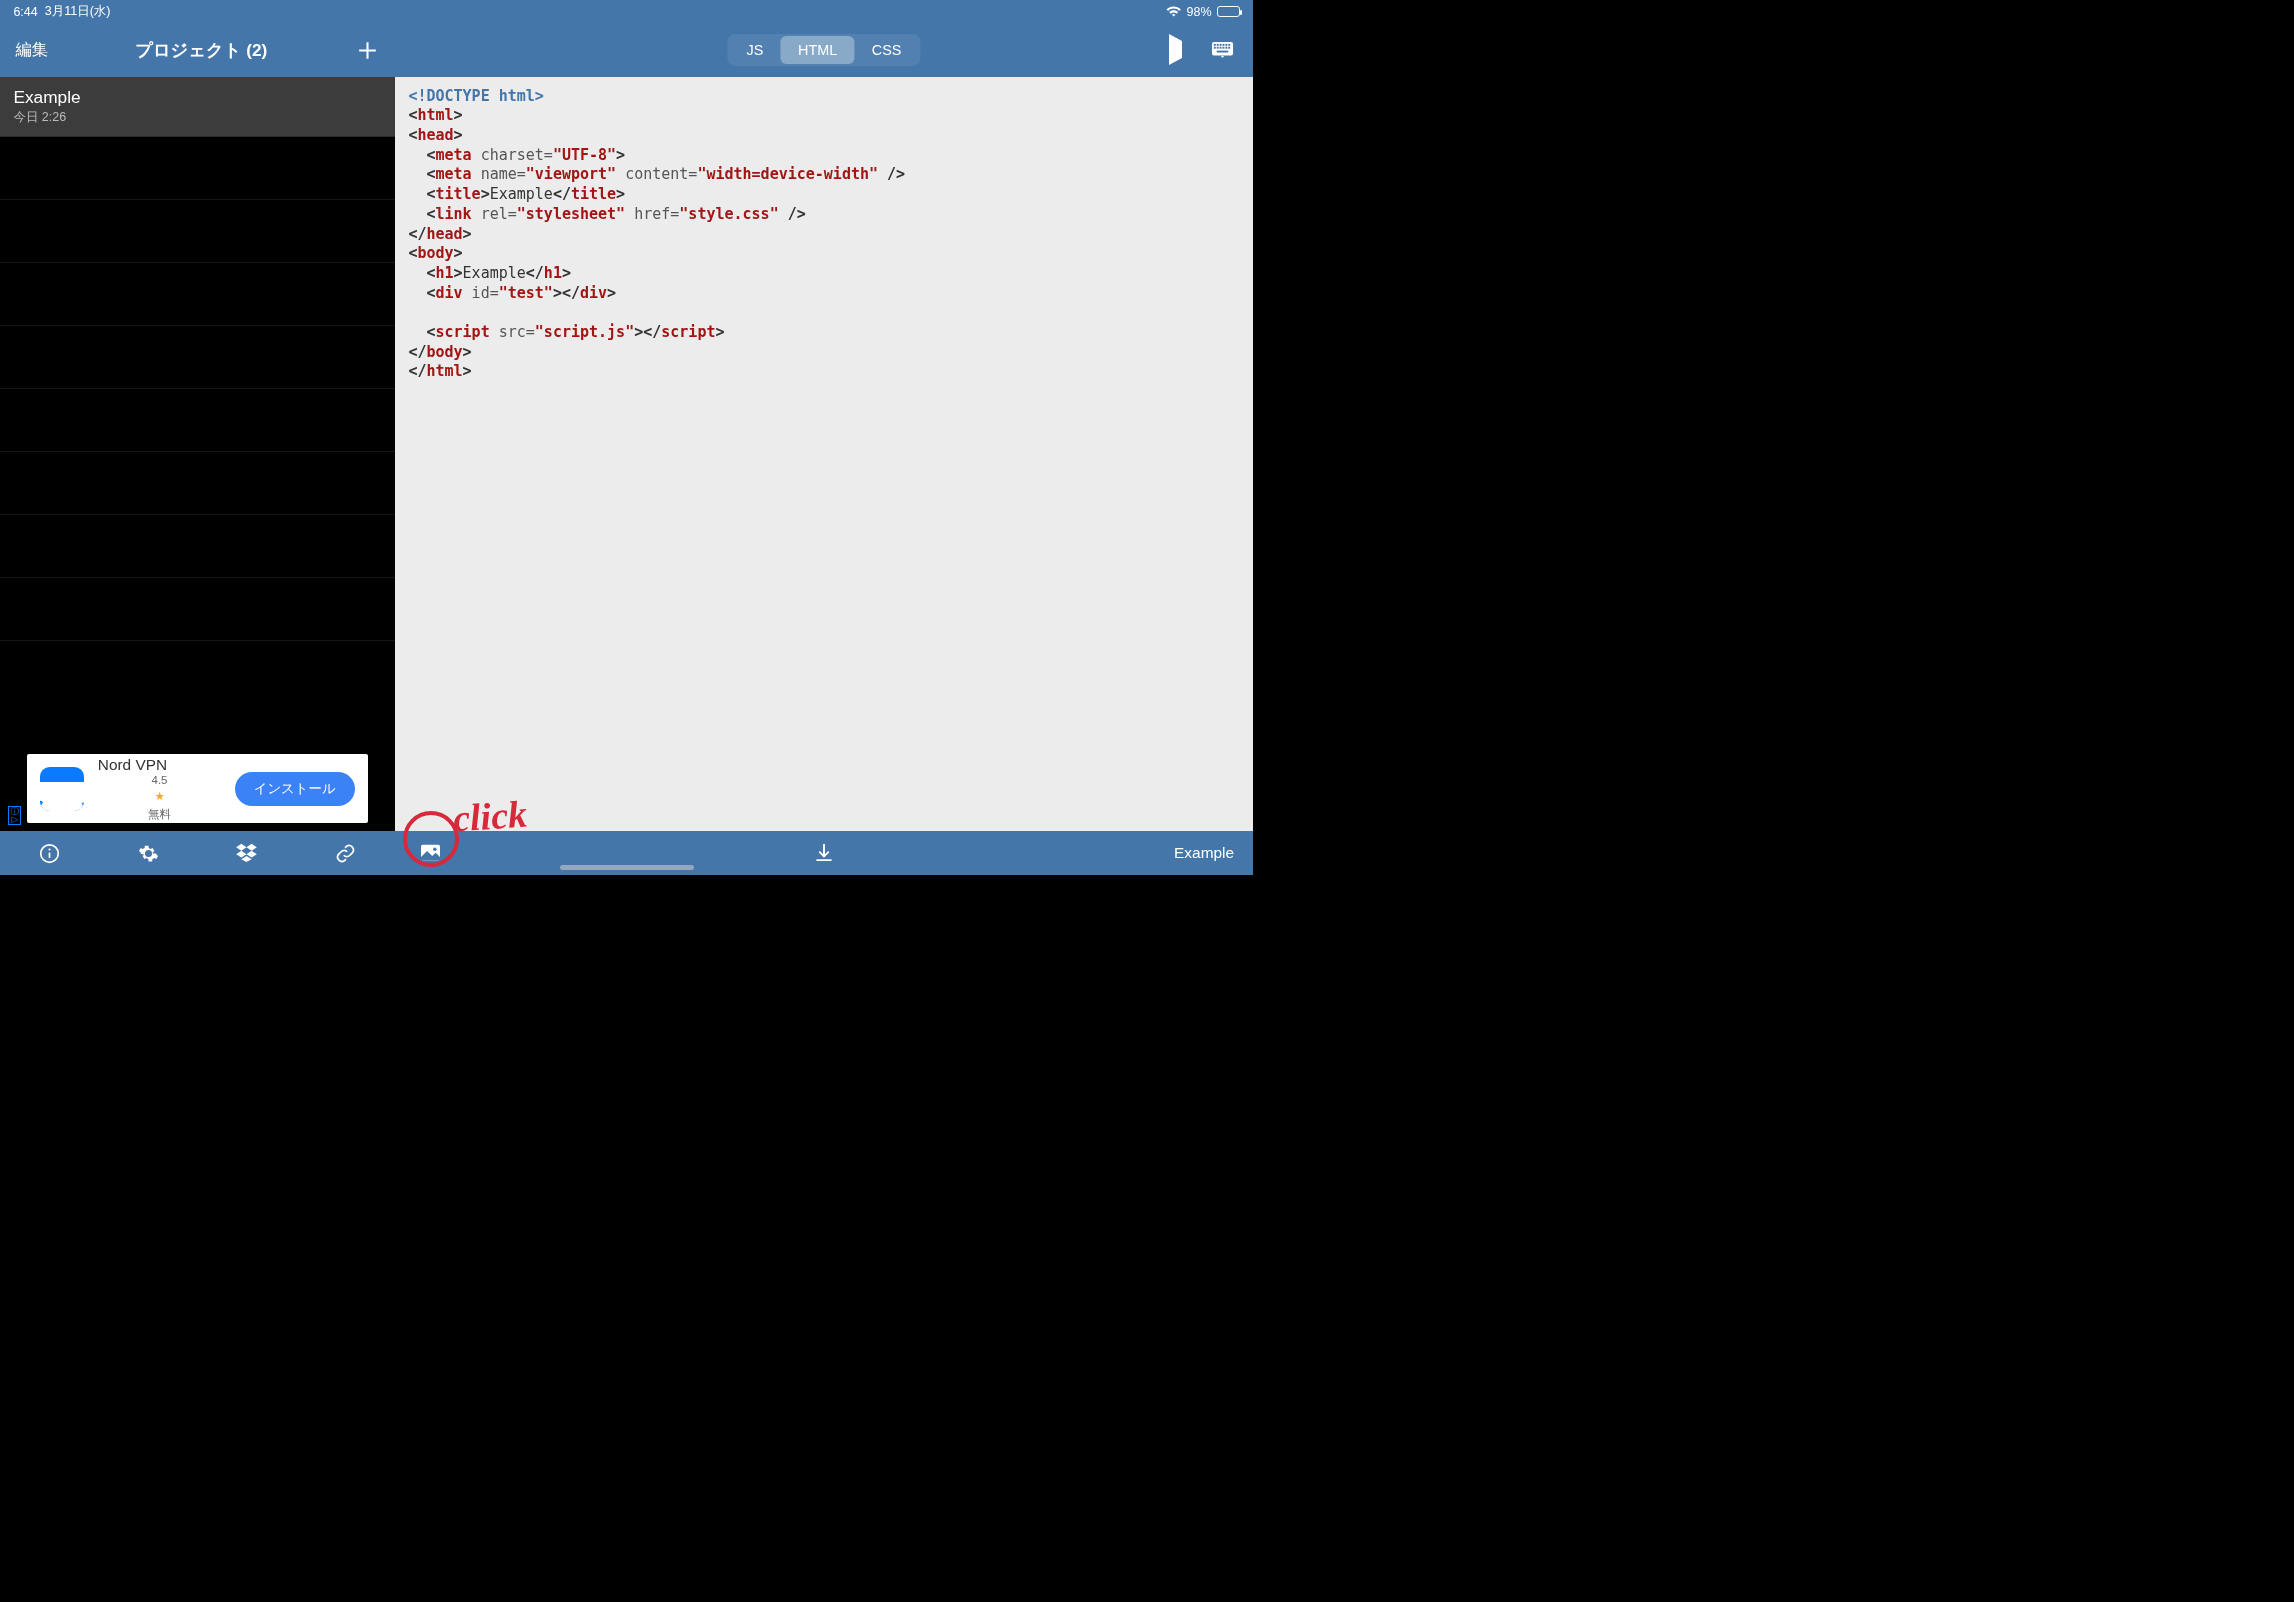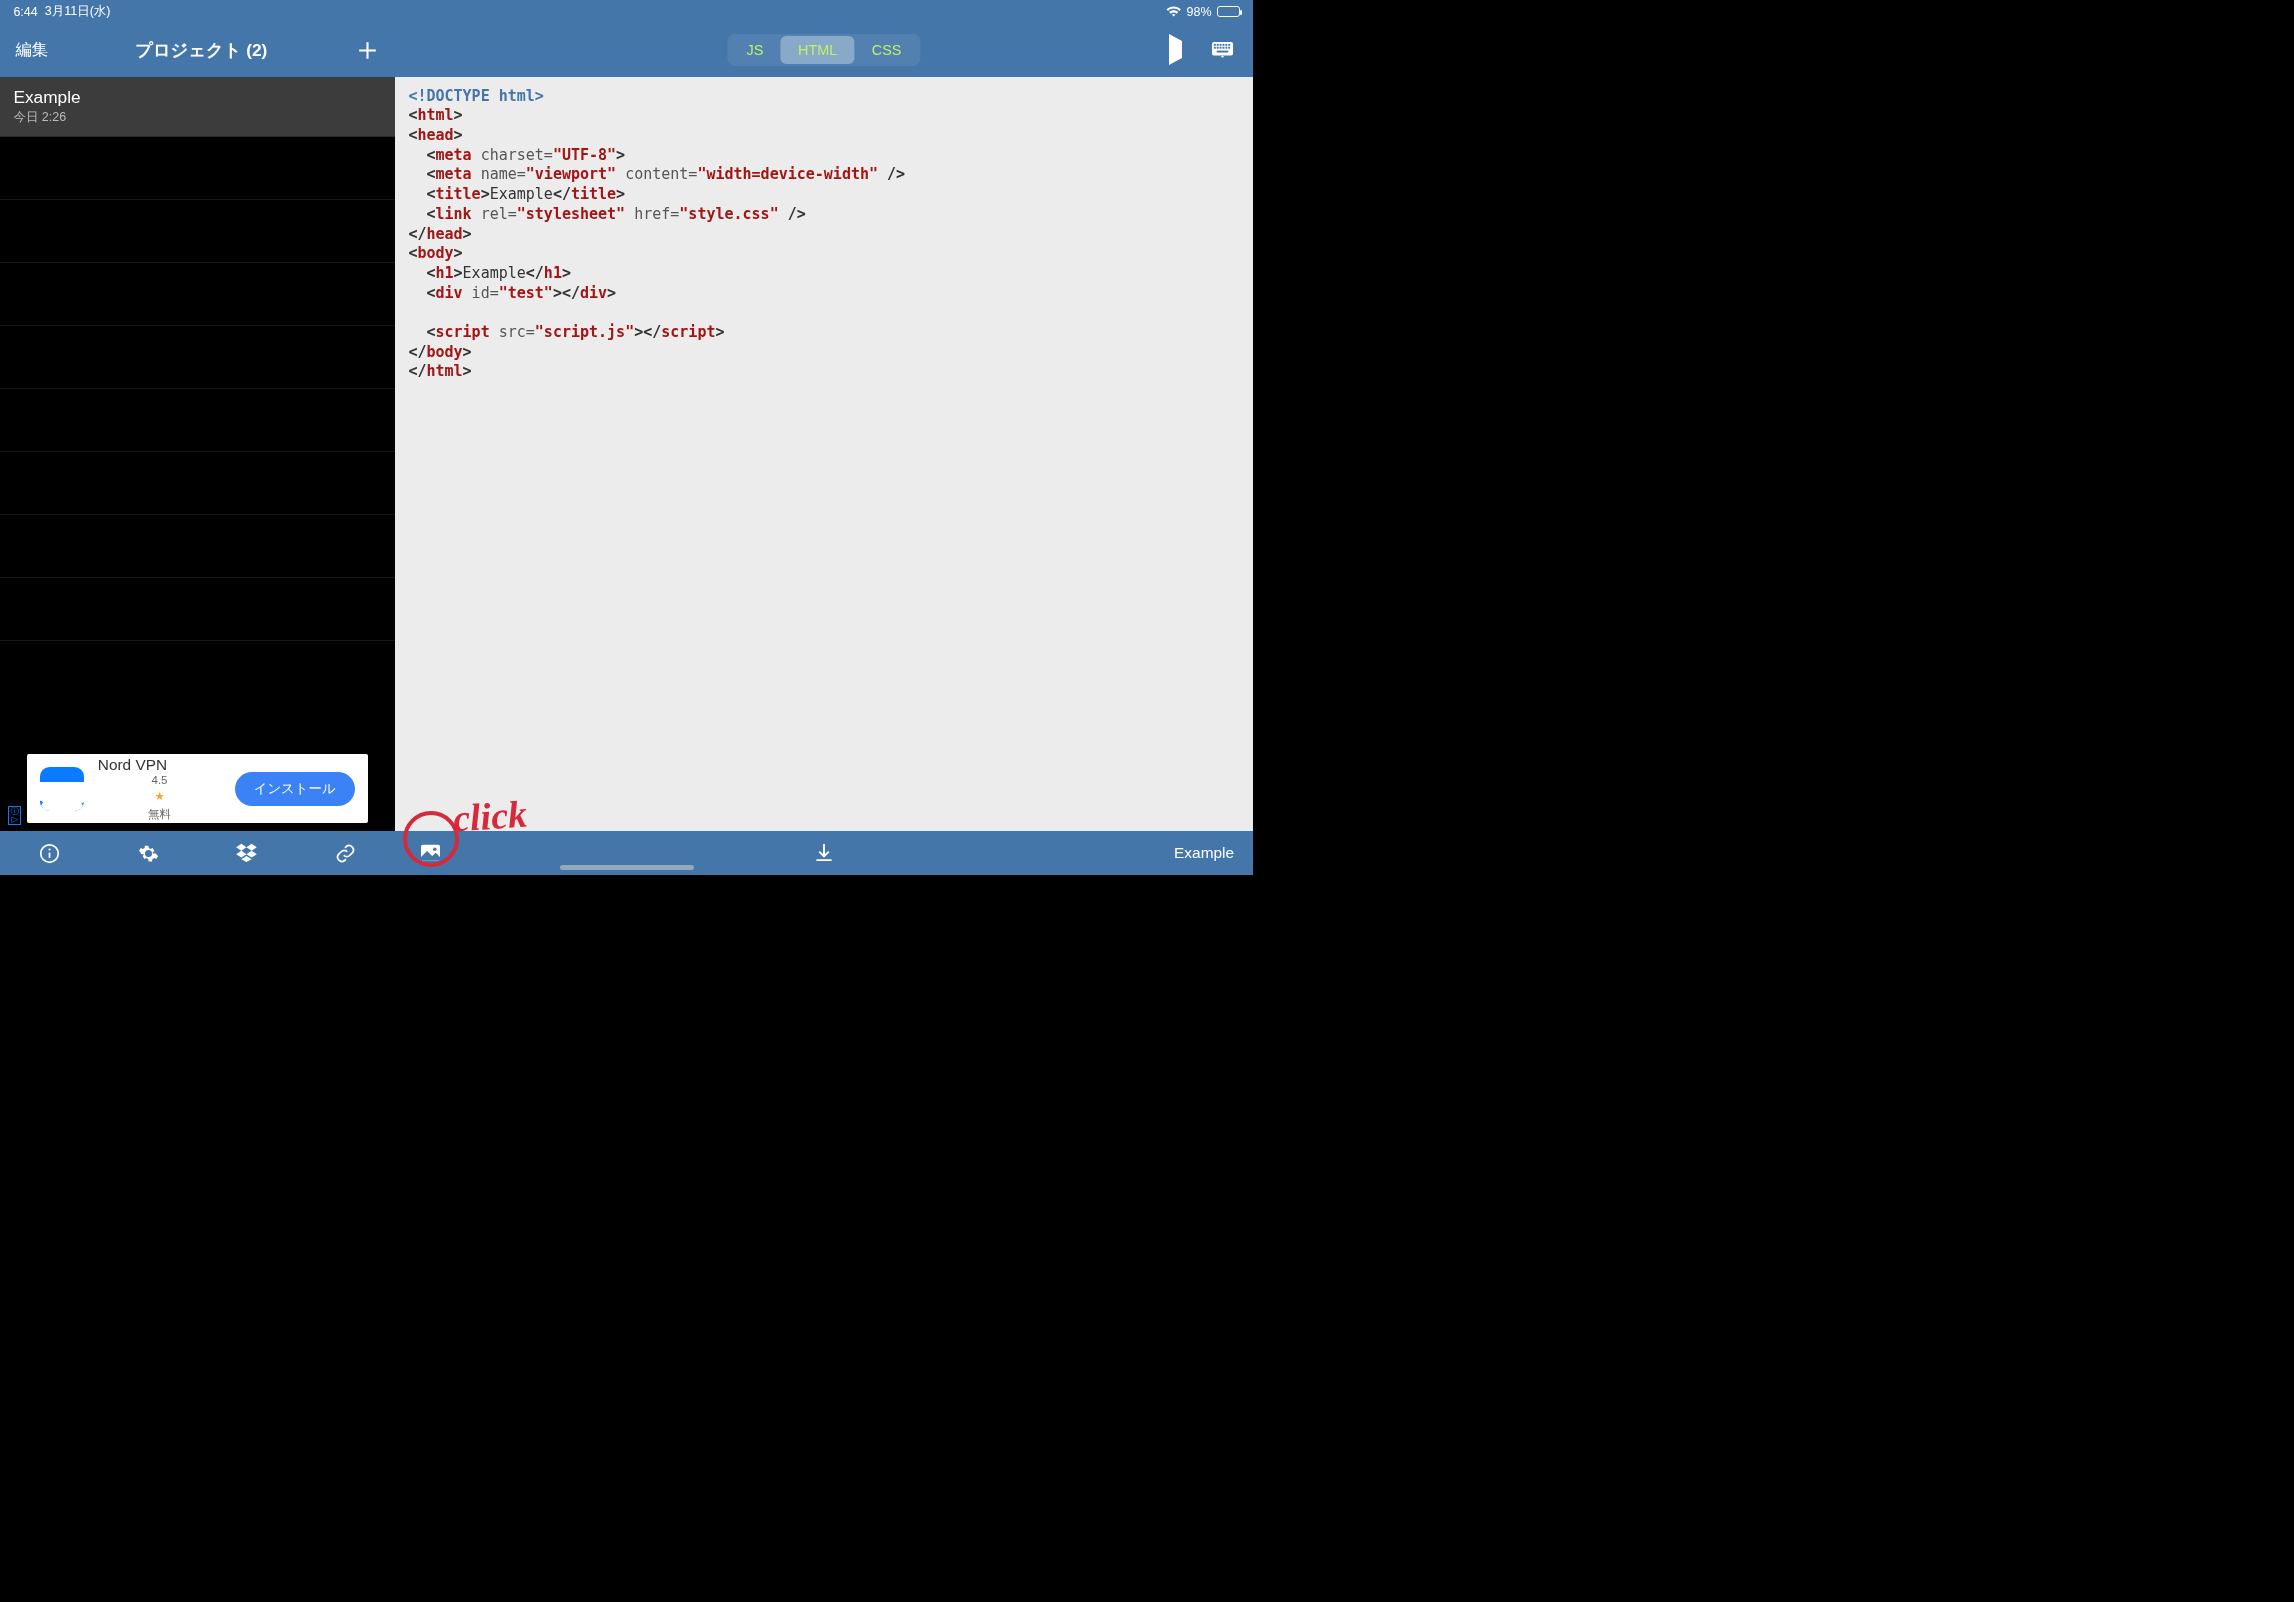--- a/index.html
+++ b/index.html
@@ -63,21 +63,21 @@
   gap: 0;
   background: rgba(255,255,255,0.08);
   border-radius: 7.7px;
   padding: 1.9px;
   margin: 0 auto;
   position: absolute;
   left: 50%;
   transform: translateX(-50%);
 }
 .seg-item {
-  color: #bef264;
+  color: #ffffff;
   font-size: 14.4px;
   padding: 5.8px 17.3px;
   border-radius: 5.8px;
   font-weight: 500;
   text-align: right;
 }
 .seg-item.active { background: rgba(255,255,255,0.32); }
 .toolbar-right-buttons {
   margin-left: auto;
   display: flex;

